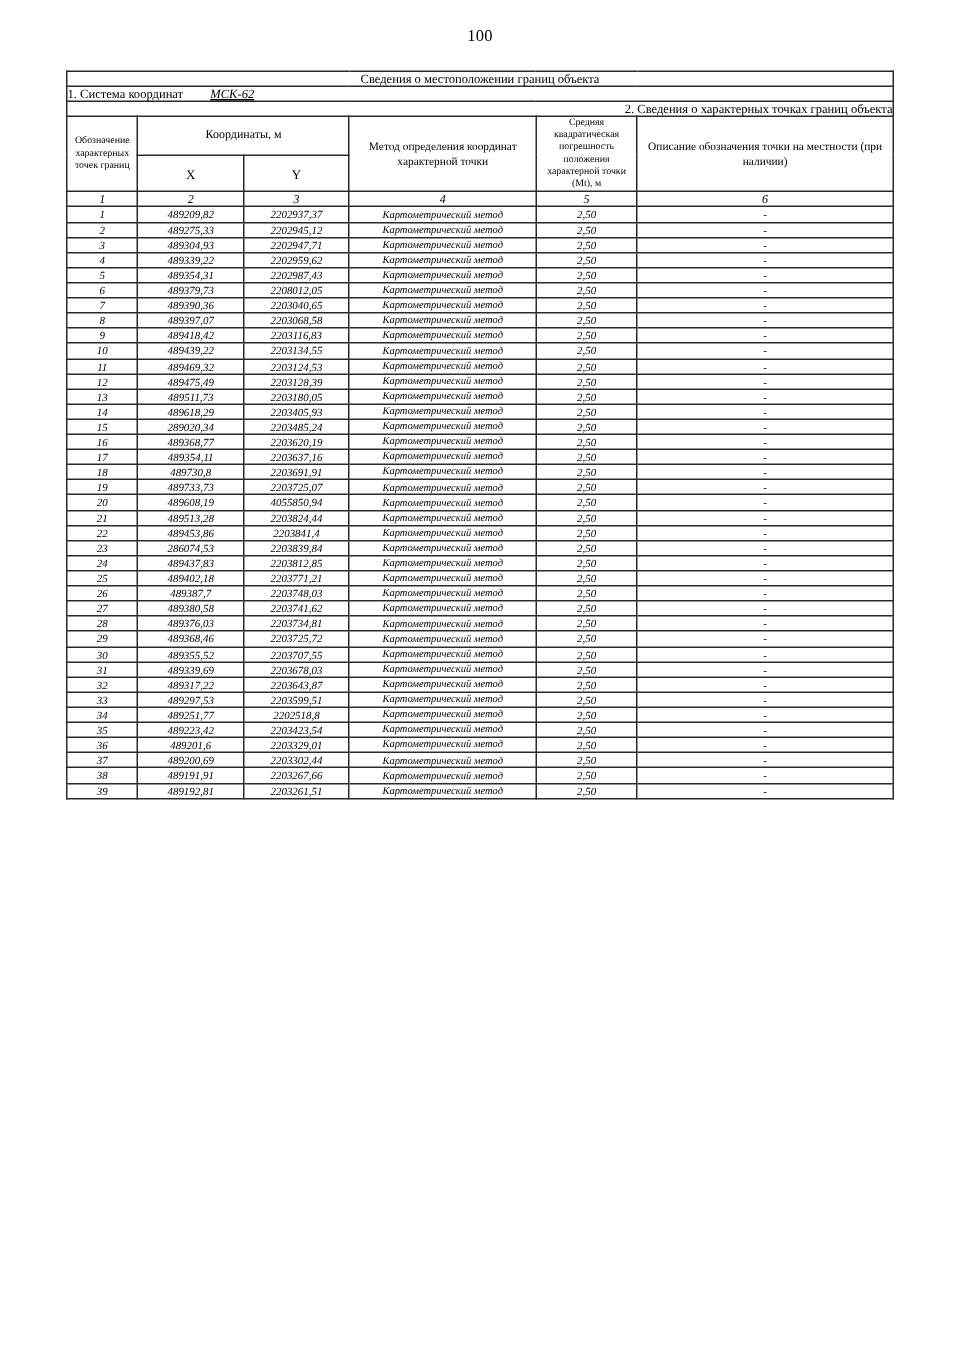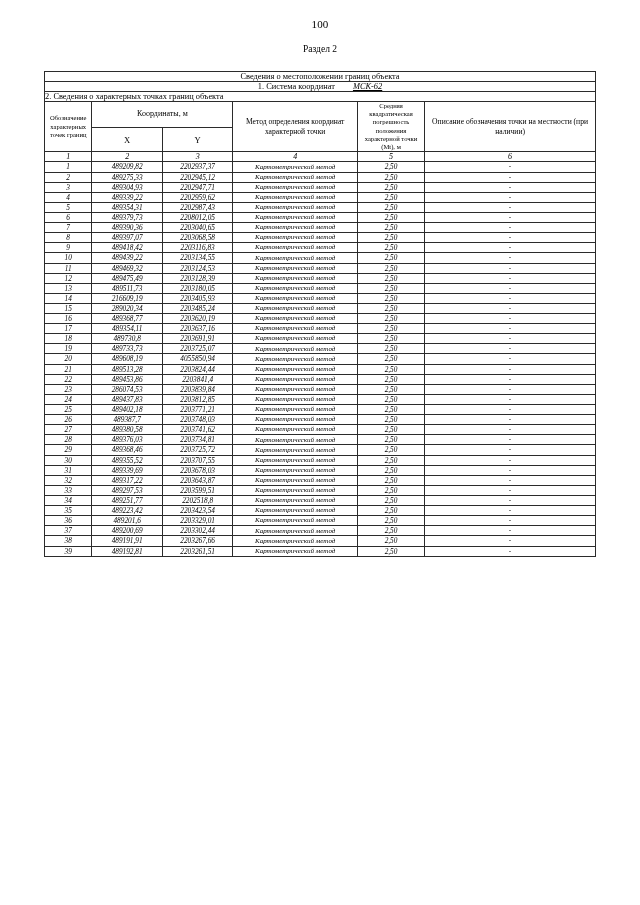--- a/index.html
+++ b/index.html
@@ -45,36 +45,36 @@
     padding: 0;
   }
   .band {
     text-align: center;
     font-size: 8.4px;
     padding: 6px 2px;
   }
   .sys-row {
     font-size: 8.4px;
     padding: 5px 6px;
-    text-align: center;
+    text-align: left;
   }
   .sys-row .sys-label {
     display: inline-block;
   }
   .sys-row .sys-value {
     display: inline-block;
     font-style: italic;
     text-decoration: underline;
     margin-left: 16px;
     font-size: 8.4px;
   }
   .pts-row {
     font-size: 8.4px;
     padding: 5px 6px;
-    text-align: left;
+    text-align: right;
   }
   th.hd {
     text-align: center;
     vertical-align: middle;
     font-size: 6.6px;
     line-height: 1.25;
     padding: 3px 2px;
   }
   th.hd.big {
     font-size: 8px;
@@ -113,21 +113,20 @@
   col.c4 { width: 22.6%; }
   col.c5 { width: 12.2%; }
   col.c6 { width: 31.0%; }
 </style>
 </head>
 <body>
 
 <div class="page">
 
   <div class="page-number">100</div>
-  <div class="section-title">Раздел 2</div>
 
   <table class="doc">
     <colgroup>
       <col class="c1">
         <col class="c2">
         <col class="c3">
         <col class="c4">
         <col class="c5">
         <col class="c6">
     </colgroup>
@@ -266,21 +265,21 @@
         <tr>
           <td class="cell">13</td>
           <td class="cell">489511,73</td>
           <td class="cell">2203180,05</td>
           <td class="cell method">Картометрический метод</td>
           <td class="cell">2,50</td>
           <td class="cell">-</td>
         </tr>
         <tr>
           <td class="cell">14</td>
-          <td class="cell">216609,19</td>
+          <td class="cell">489618,29</td>
           <td class="cell">2203405,93</td>
           <td class="cell method">Картометрический метод</td>
           <td class="cell">2,50</td>
           <td class="cell">-</td>
         </tr>
         <tr>
           <td class="cell">15</td>
           <td class="cell">289020,34</td>
           <td class="cell">2203485,24</td>
           <td class="cell method">Картометрический метод</td>

